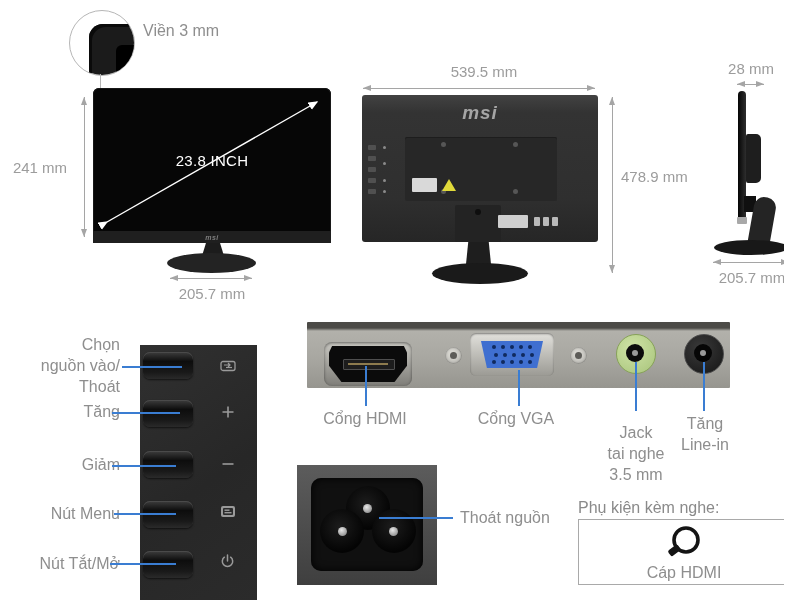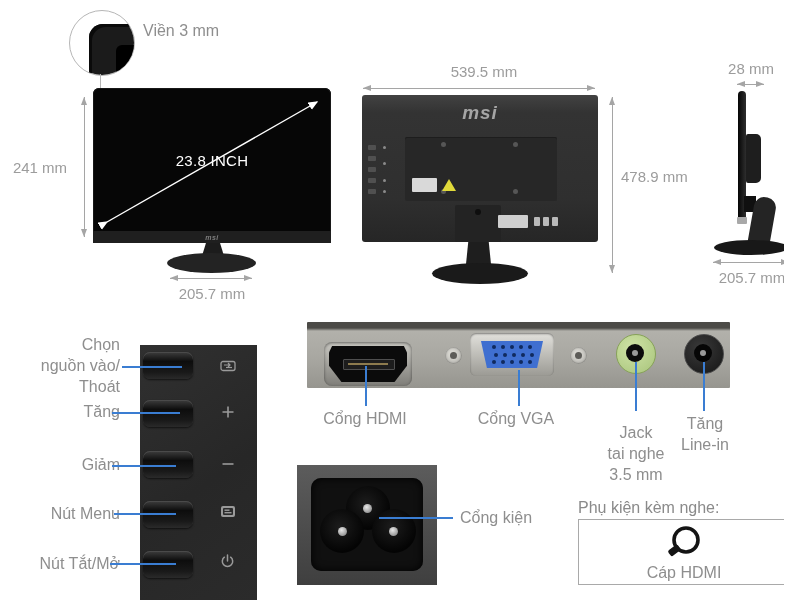--- a/index.html
+++ b/index.html
@@ -341,21 +341,21 @@
     <div class="power-inset">
       <div class="clover" style="left:35px;top:8px;"></div>
       <div class="clover" style="left:9px;top:31px;"></div>
       <div class="clover" style="left:61px;top:31px;"></div>
       <div class="pin" style="left:52px;top:26px;"></div>
       <div class="pin" style="left:27px;top:49px;"></div>
       <div class="pin" style="left:78px;top:49px;"></div>
     </div>
   </div>
   <div class="leader-h" style="left:379px;top:517px;width:74px;"></div>
-  <div class="lbl" style="left:460px;top:507px;">Cổng kiện</div>
+  <div class="lbl" style="left:460px;top:507px;">Thoát nguồn</div>
 
   <div class="lbl" style="left:578px;top:497px;color:#8a8a8a;">Phụ kiện kèm nghe:</div>
   <div class="acc-table">
     <div class="acc-cell">
       <div class="acc-icon">
         <svg width="44" height="36" viewBox="0 0 44 36">
           <circle cx="24" cy="16" r="12" fill="none" stroke="#141414" stroke-width="3.6"></circle>
           <rect x="6" y="23" width="12" height="7" rx="2" fill="#141414" transform="rotate(-38 12 26)"></rect>
         </svg>
       </div>

